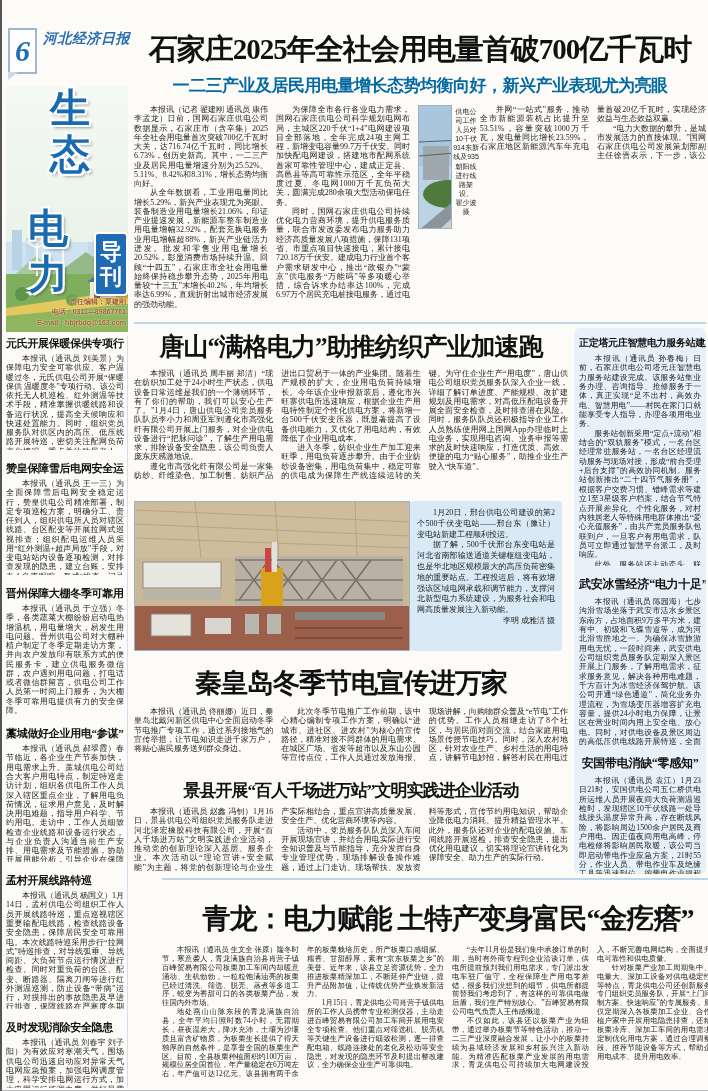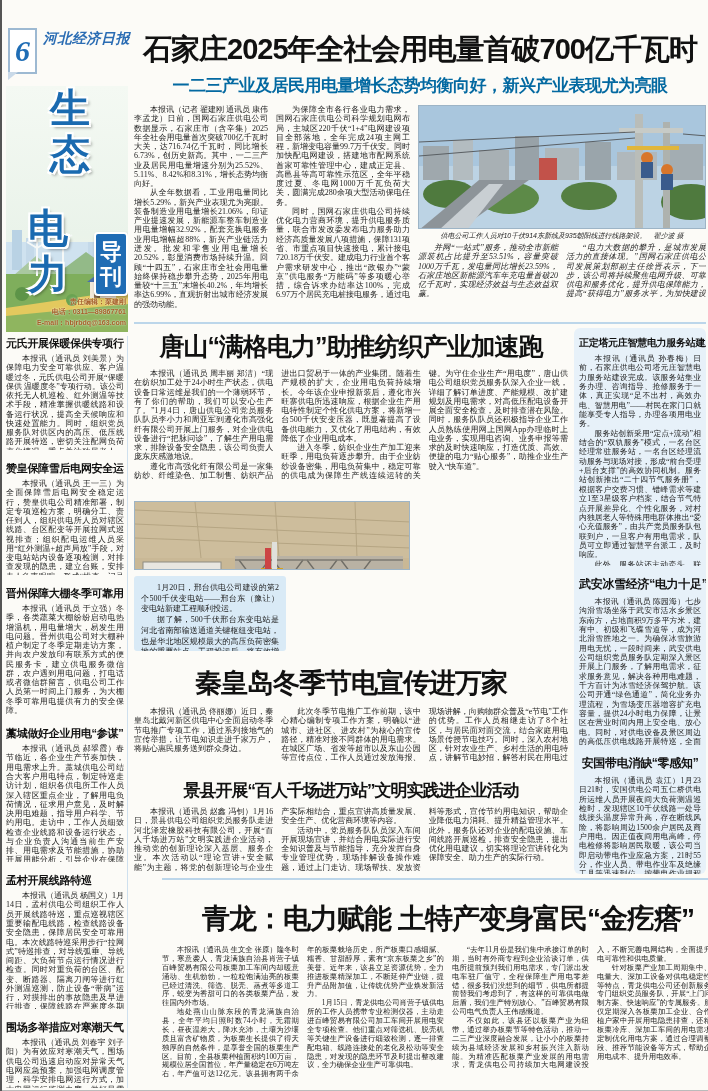--- a/index.html
+++ b/index.html
@@ -23,53 +23,53 @@
   .eco-char{position:absolute;font-family:"Liberation Sans",sans-serif;font-weight:900;
             font-size:40px;color:#1a6ab0;line-height:1;
             text-shadow:-2px -2px 0 #fff,2px -2px 0 #fff,-2px 2px 0 #fff,2px 2px 0 #fff,3px 3px 3px rgba(0,0,0,.35);}
   .daokan{position:absolute;right:0;top:146px;width:34px;height:64px;background:#1f6cb4;border:2px solid #fff;
           border-radius:4px;display:flex;flex-direction:column;align-items:center;justify-content:center;
           color:#fff;font-family:"Liberation Sans",sans-serif;font-weight:900;font-size:22px;line-height:1.15;
           box-shadow:1px 2px 3px rgba(0,0,0,.3);}
   .eco-contact{position:absolute;right:2px;bottom:4px;text-align:right;font-size:7px;line-height:1.5;
           color:#a65f28;font-family:"Liberation Sans",sans-serif;font-weight:bold;text-shadow:0 0 2px #fff;}
   
-  .atitle{font-family:Liberation Sans, sans-serif;font-weight:900;color:#111;}
+  .atitle{font-family:Liberation Serif, serif;font-weight:900;color:#111;}
   .body{font-size:8px;line-height:1.16;text-align:justify;overflow:hidden;}
   .body p{margin:0;text-indent:2em;}
   .cols2{column-count:2;column-gap:8px;}
   .cols3{column-count:3;column-gap:8px;}
   .cols4{column-count:4;column-gap:8px;}
   
   .leftrail{position:absolute;left:6px;top:336px;width:122px;height:752px;overflow:hidden;
             border-right:1px solid #cfe0ee;padding-right:3px;}
   .leftrail .item{margin-bottom:11px;}
   .leftrail .atitle{font-size:11px;white-space:nowrap;overflow:hidden;margin-bottom:3px;letter-spacing:-.3px;}
   .lr-body{max-height:96px;}
   .lr-body.tall{max-height:118px;}
   
   .lead{position:absolute;left:134px;top:28px;width:572px;height:292px;}
   .lead h1{margin:2px 0 4px;text-align:center;font-size:29px;letter-spacing:-1px;}
   .lead h2{margin:0 0 8px;text-align:center;font-size:17px;color:#0369a1;letter-spacing:-.5px;
            font-family:"Liberation Sans",sans-serif;font-weight:900;}
   .lead-bodywrap{display:flex;gap:8px;height:204px;}
   .lead-left{width:276px;height:204px;}
   .lead-left .cols2{height:204px;}
-  .lead-right{width:288px;display:flex;flex-direction:column;font-style:italic;}
+  .lead-right{width:288px;display:flex;flex-direction:row;}
   .photo1{width:288px;height:124px;border:1px solid #9db4c6;overflow:hidden;}
   .photo-cap{font-size:7px;line-height:1.3;text-align:center;color:#222;margin:2px 0 3px;
              font-family:"Liberation Sans",sans-serif;}
   .lead-right .cols2{height:64px;}
   
   .middle{position:absolute;left:134px;top:322px;width:572px;height:556px;border-top:2px solid #bcd6ea;
           display:flex;gap:6px;padding-top:4px;}
   .center{width:434px;}
   .t-title{font-size:25px;text-align:center;margin:2px 0 6px;letter-spacing:-1px;}
   .tangshan-body{height:126px;}
-  .photorow{display:flex;gap:6px;margin-top:6px;height:150px;flex-direction:column;}
+  .photorow{display:flex;margin-top:6px;height:150px;}
   .photo2{width:276px;height:150px;border:1px solid #9db4c6;overflow:hidden;}
   .capbox{width:152px;height:150px;background:#d9eaf6;border-radius:3px;padding:7px 7px;
           font-size:8px;line-height:1.35;text-align:justify;overflow:hidden;}
   .capbox p{margin:0;text-indent:2em;}
   .capcredit{text-align:right;margin-top:4px;text-indent:0 !important;}
   .q-title{font-size:27px;text-align:center;margin:14px 0 6px;letter-spacing:-1px;}
   .qhd-body{height:62px;}
   .j-title{font-size:17px;text-align:center;margin:10px 0 5px;letter-spacing:-1px;white-space:nowrap;}
   .jx-body{height:68px;}
   
@@ -164,21 +164,21 @@
           <p data-name="paragraph">本报讯（通讯员 郝翠霞）春节临近，各企业生产节奏加快，用电需求上升。藁城供电公司结合大客户用电特点，制定特巡走访计划，组织各供电所工作人员深入辖区重点企业，了解用电负荷情况，征求用户意见，及时解决用电难题，指导用户科学、节约用电。走访中，工作人员细致检查企业线路和设备运行状态，与企业负责人沟通当前生产安排、用电需求及节能措施，协助开展用能分析，引导企业在保障生产的同时科学节能减排，主动做好企业用电的“参谋”。</p>
         </div>
     </div>
     <div class="item" data-name="article-mengcun">
       <div class="atitle" data-name="article-title">孟村开展线路特巡</div>
       <div class="body lr-body tall" data-name="article-body">
           <p data-name="paragraph">本报讯（通讯员 杨国义）1月14日，孟村供电公司组织工作人员开展线路特巡，重点巡视辖区重要输配电线路，检查线路设备安全隐患，保障居民安全可靠用电。本次线路特巡采用步行“拉网式”特巡排查，对导线弧垂、导线间距、大负荷节点运行情况进行检查。同时对重负荷的台区、配变、断路器、隔离刀闸等进行红外测温巡测，防止设备“带病”运行，对摸排出的事故隐患及早进行排查，保障线路在严寒度冬期间安全可靠运行。</p>
         </div>
     </div>
     <div class="item" data-name="article-weichang">
-      <div class="atitle" data-name="article-title">围场多举措应对寒潮天气</div>
+      <div class="atitle" data-name="article-title">及时发现消除安全隐患</div>
       <div class="body lr-body tall" data-name="article-body">
           <p data-name="paragraph">本报讯（通讯员 刘春宇 刘子阳）为有效应对寒潮天气，围场供电公司迅速启动应对异常天气电网应急预案，加强电网调度管理，科学安排电网运行方式，加大电网运行监测力度，做好风雪预防、预警措施，提高快速反应和供电保障能力，做好恶劣天气事故预想，加强值班、特巡。同时，加强值班力量，13个抢修小分队、106名抢修队员24小时待命，随时应对突发情况。</p>
         </div>
     </div>
   </div>
 
   <div class="lead" data-name="lead-article">
     <h1 class="atitle" data-name="lead-headline">石家庄2025年全社会用电量首破700亿千瓦时</h1>
     <h2 data-name="lead-subheadline">一二三产业及居民用电量增长态势均衡向好，新兴产业表现尤为亮眼</h2>
     <div class="lead-bodywrap" data-name="lead-body">

